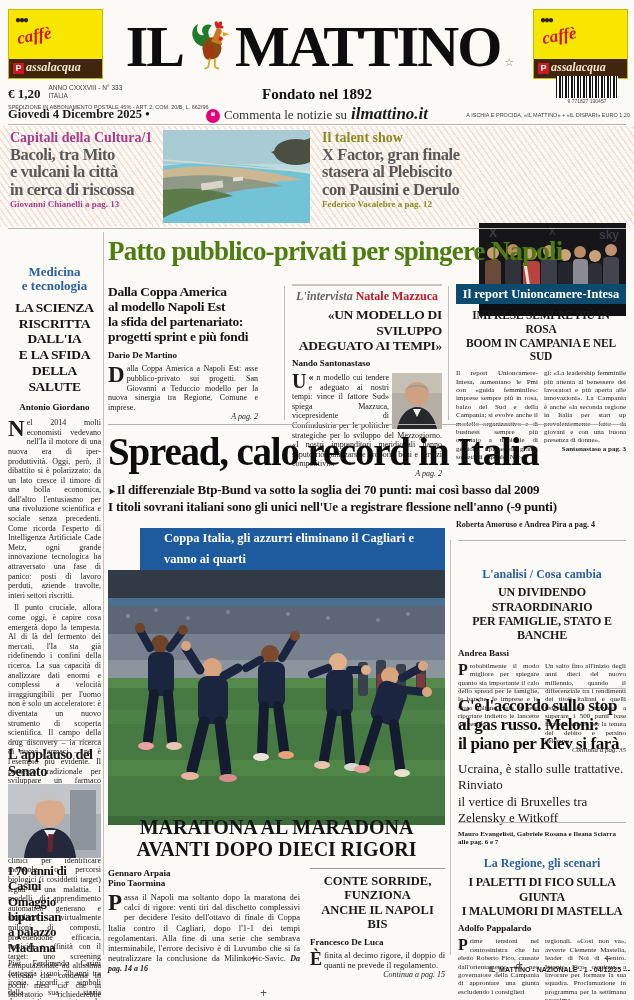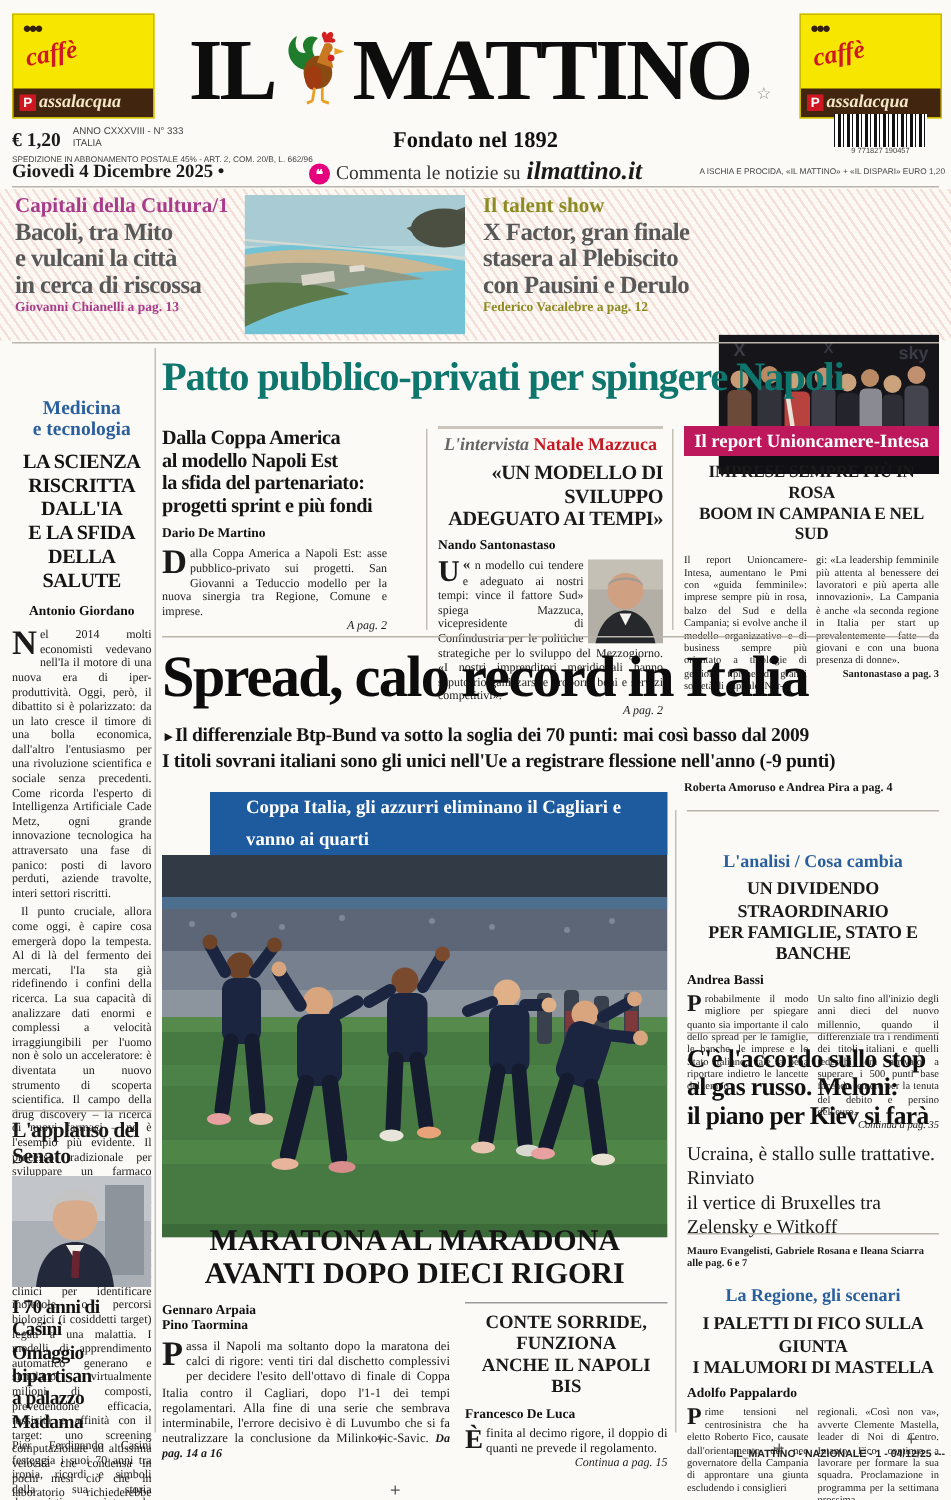--- a/index.html
+++ b/index.html
@@ -39,24 +39,24 @@
   
   .kicker-blue{color:#2a5f9e;font:bold 13px/1.1 "Liberation Serif",serif;text-align:center;margin-top:27px;}
   .med-head{font:bold 14px/1.18 "Liberation Serif",serif;text-align:center;letter-spacing:-0.3px;color:#141414;}
   .byline{font:bold 9px "Liberation Serif",serif;color:#111;}
   .body8{font-size:8px;line-height:1.2;}
   .body7{font-size:7px;line-height:1.2;}
   .dropcap{float:left;font:bold 23px/0.8 "Liberation Serif",serif;margin:2px 2px 0 0;}
   .continua{font:italic 8px "Liberation Serif",serif;text-align:right;}
 
   
-  .lead-head{font:bold 27px/1 "Liberation Serif",serif;letter-spacing:-0.8px;white-space:nowrap;color:#0f766e;}
+  .lead-head{font:bold 27px/1 "Liberation Serif",serif;letter-spacing:-0.8px;white-space:nowrap;color:#4d7c0f;}
   .colhead{font:bold 13.5px/1.12 "Liberation Serif",serif;letter-spacing:-0.3px;color:#151515;}
   .qhead{font:bold 13.5px/1.15 "Liberation Serif",serif;text-align:right;letter-spacing:-0.3px;}
-  .banner-blue{background:#be185d;color:#fff;font:bold 12.5px/20px "Liberation Serif",serif;text-align:center;}
+  .banner-blue{background:#0c4a6e;color:#fff;font:bold 12.5px/20px "Liberation Serif",serif;text-align:center;}
   .caps-head{font:bold 11.5px/1.2 "Liberation Serif",serif;letter-spacing:-0.2px;text-align:center;}
   .spread-head{font:bold 39px/1 "Liberation Serif",serif;letter-spacing:-1.2px;white-space:nowrap;color:#0c0c0c;}
   .deck{font:bold 13px/1.3 "Liberation Serif",serif;letter-spacing:-0.2px;color:#151515;}
   .cap-bar{background:#1d5b9e;color:#fff;font:bold 12.5px/21px "Liberation Serif",serif;padding-left:24px;margin-left:32px;}
   .mara-head{font:bold 20px/1.1 "Liberation Serif",serif;text-align:center;letter-spacing:0;color:#141414;}
   .conte-head{font:bold 12.5px/1.15 "Liberation Serif",serif;text-align:center;}
   .gas-head{font:bold 17px/1.12 "Liberation Serif",serif;letter-spacing:-0.4px;color:#101010;}
   .gas-deck{font:13px/1.25 "Liberation Serif",serif;}
   .tinybold{font:bold 7px "Liberation Serif",serif;}
   .crop{color:#555;font:12px "Liberation Sans",sans-serif;}

